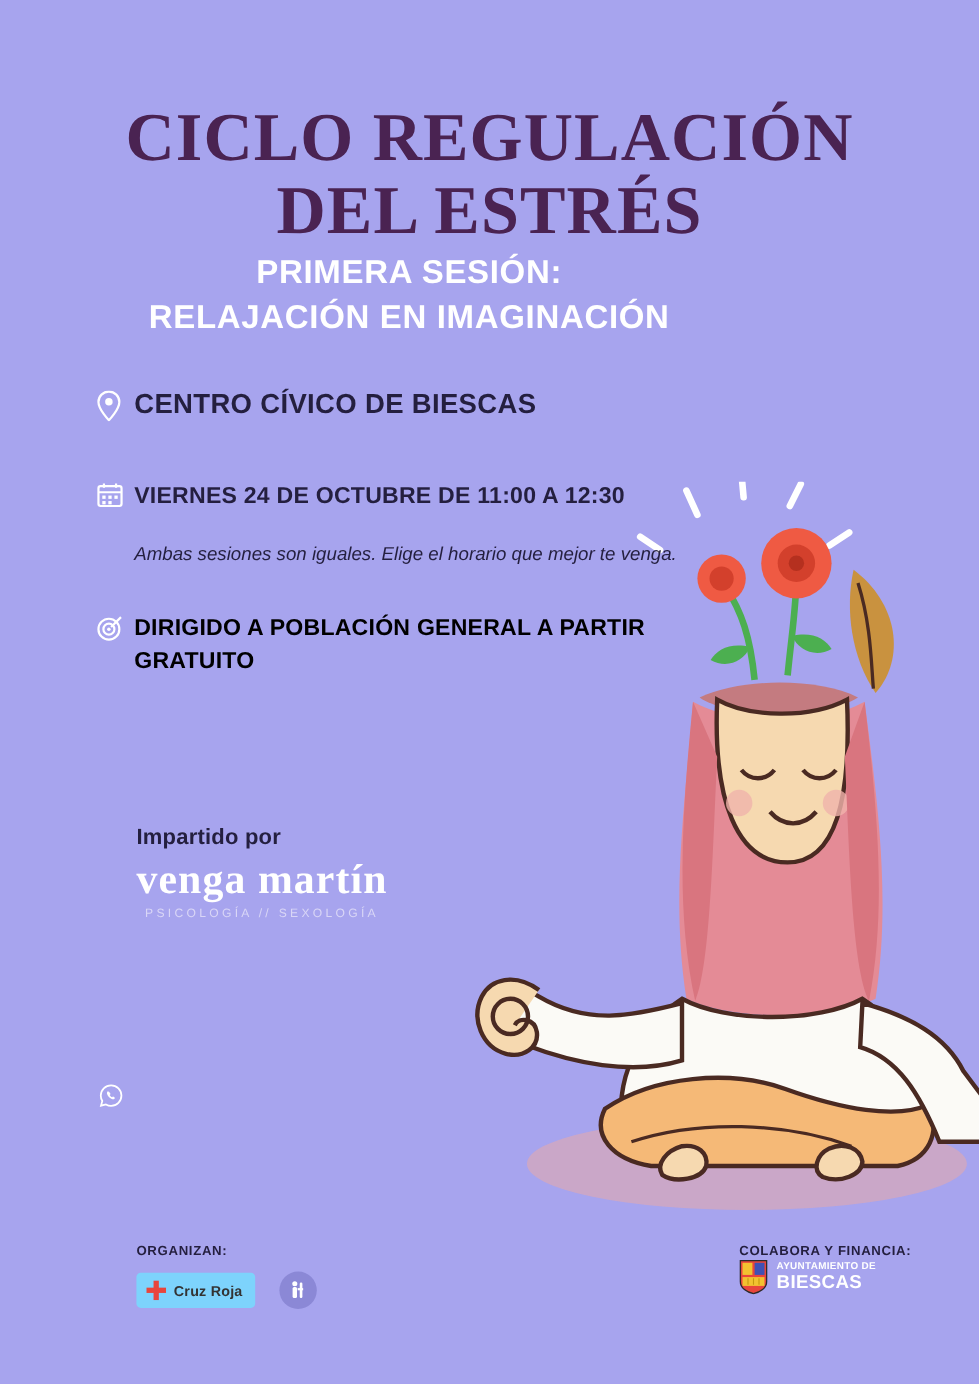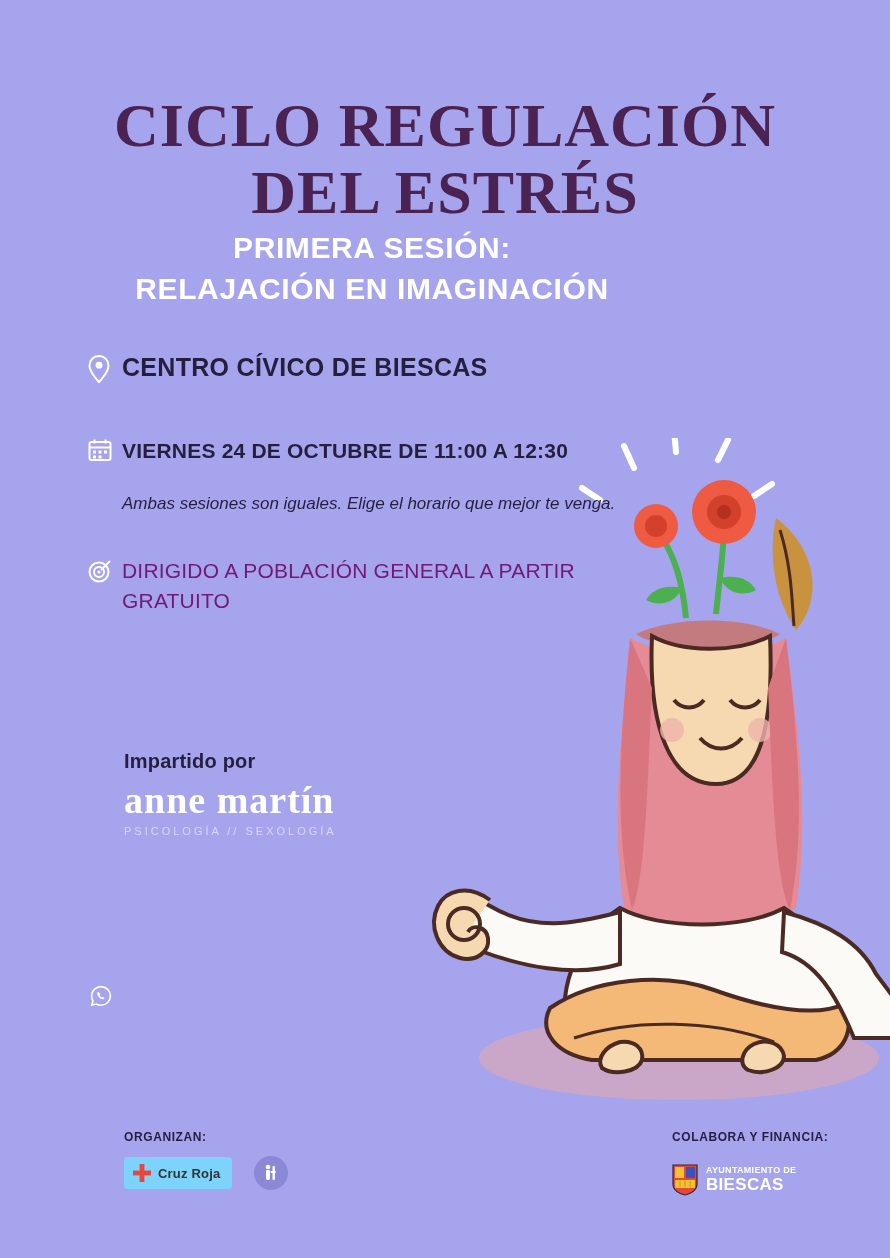--- a/index.html
+++ b/index.html
@@ -107,22 +107,22 @@
     font-size: 17px;
     font-style: italic;
     color: #241f3f;
     line-height: 1.5;
     margin-top: 24px;
     max-width: 530px;
   }
 
   .audience {
     font-size: 21px;
-    font-weight: normal;
-    color: #701a75;
+    font-weight: bold;
+    color: #000000;
     line-height: 1.45;
     letter-spacing: 0.2px;
   }
 
   
   .impart {
     position: absolute;
     left: 124px;
     top: 750px;
     z-index: 6;
@@ -217,21 +217,21 @@
     letter-spacing: 0.2px;
   }
   .circ-logo {
     width: 34px; height: 34px;
     border-radius: 50%;
     background: #8b88d6;
     display: flex; align-items: center; justify-content: center;
   }
   .ayto {
     display: flex; align-items: center; gap: 8px;
-    margin-top: 20px;
+    margin-top: 1px;
   }
   .ayto-text {
     color: #ffffff;
     line-height: 1.05;
   }
   .ayto-text .t1 { font-size: 9px; font-weight: bold; letter-spacing: 0.3px; }
   .ayto-text .t2 { font-size: 17px; font-weight: bold; letter-spacing: 0.3px; }
 
   
   .illus {
@@ -364,21 +364,21 @@
       </div>
       <div class="row-text">
         <div class="audience">DIRIGIDO A POBLACIÓN GENERAL A PARTIR</div>
         <div class="audience">GRATUITO</div>
       </div>
     </div>
   </div>
 
   <div class="impart">
     <div class="impart-label">Impartido por</div>
-    <div class="brand-name">anne martín</div>
+    <div class="brand-name">venga martín</div>
     <div class="brand-sub">PSICOLOGÍA // SEXOLOGÍA</div>
   </div>
 
 
   <div class="wa">
     <svg width="22" height="22" viewBox="0 0 22 22">
       <path d="M11 1.6 C5.8 1.6 1.6 5.8 1.6 11 C1.6 12.8 2.1 14.5 3 15.9 L1.8 20.2 L6.3 19 C7.7 19.8 9.3 20.3 11 20.3 C16.2 20.3 20.4 16.1 20.4 10.9 C20.4 5.8 16.2 1.6 11 1.6 Z" fill="none" stroke="#ffffff" stroke-width="1.6"></path>
       <path d="M7.8 7.2 C7.4 7.6 7 8.3 7.3 9.3 C7.7 10.8 9.4 13.2 11.6 14.1 C12.8 14.6 13.6 14.3 14.1 13.8 C14.4 13.5 14.5 13 14.2 12.7 L13.2 12 C12.9 11.8 12.6 11.9 12.4 12.1 L12 12.6 C11.2 12.2 10.2 11.3 9.7 10.4 L10.2 10 C10.4 9.8 10.5 9.5 10.3 9.2 L9.6 8.2 C9.3 7.8 8.3 6.8 7.8 7.2 Z" fill="#ffffff"></path>
     </svg>
   </div>

